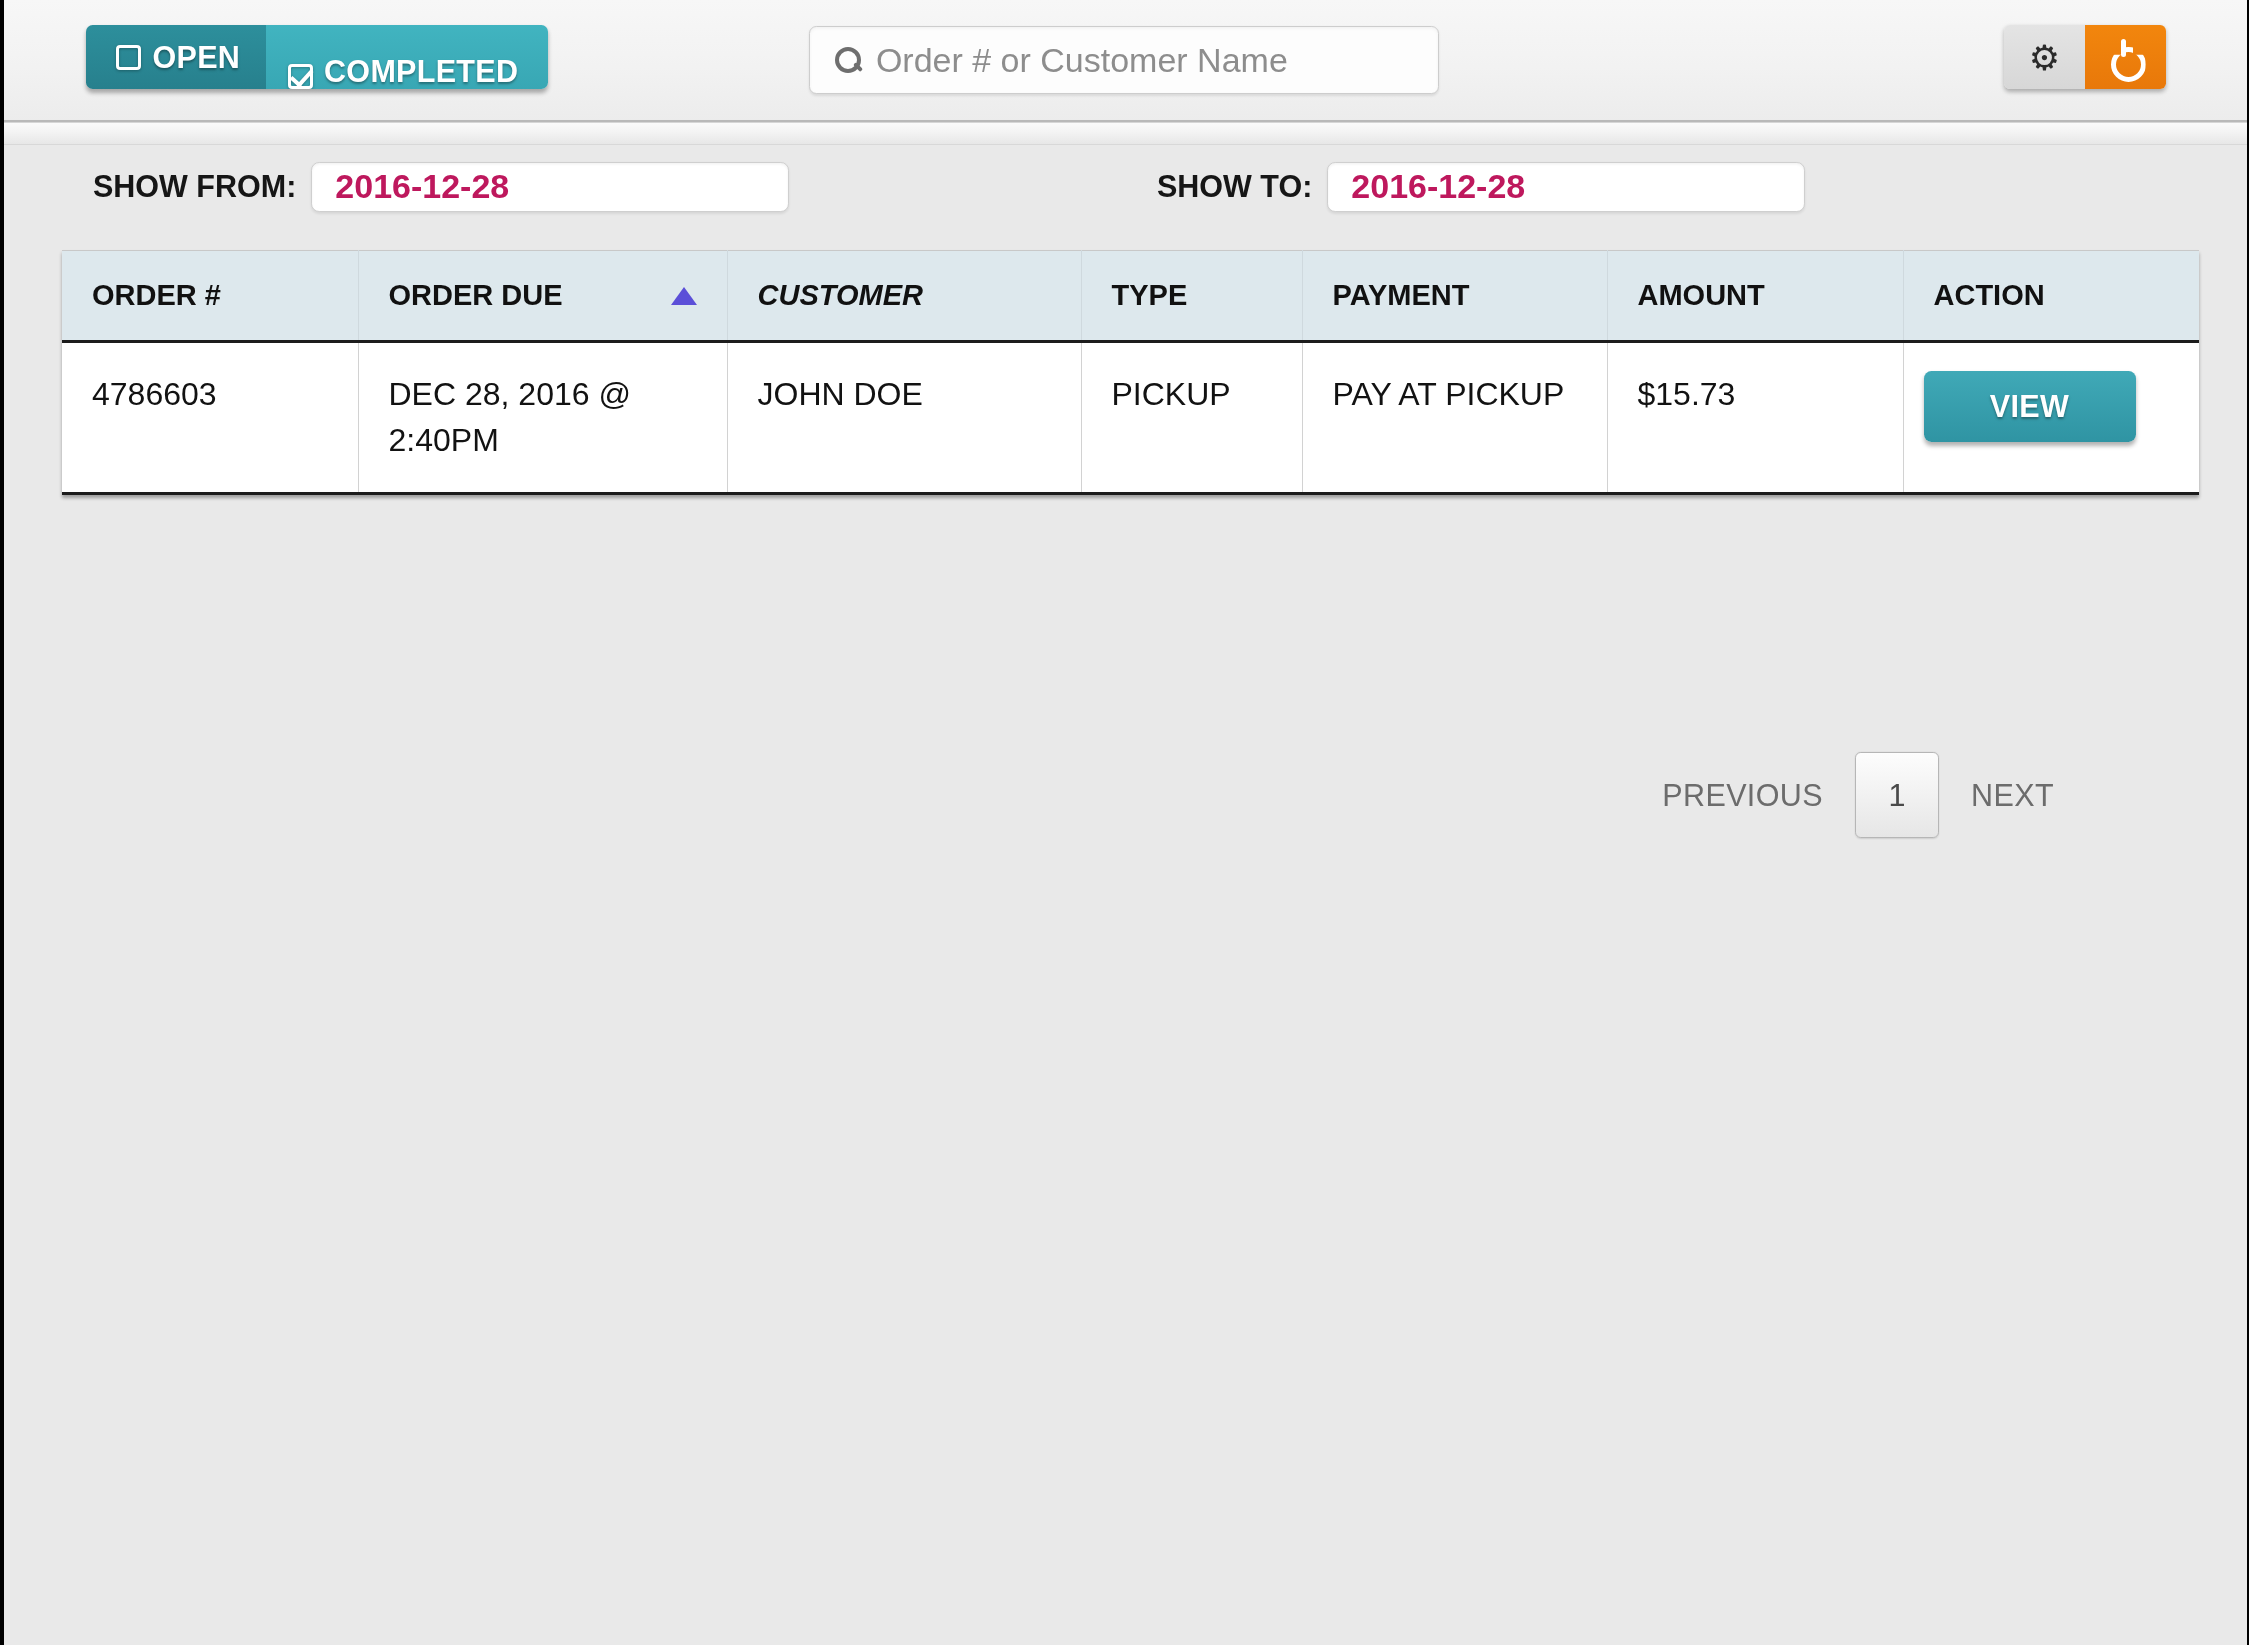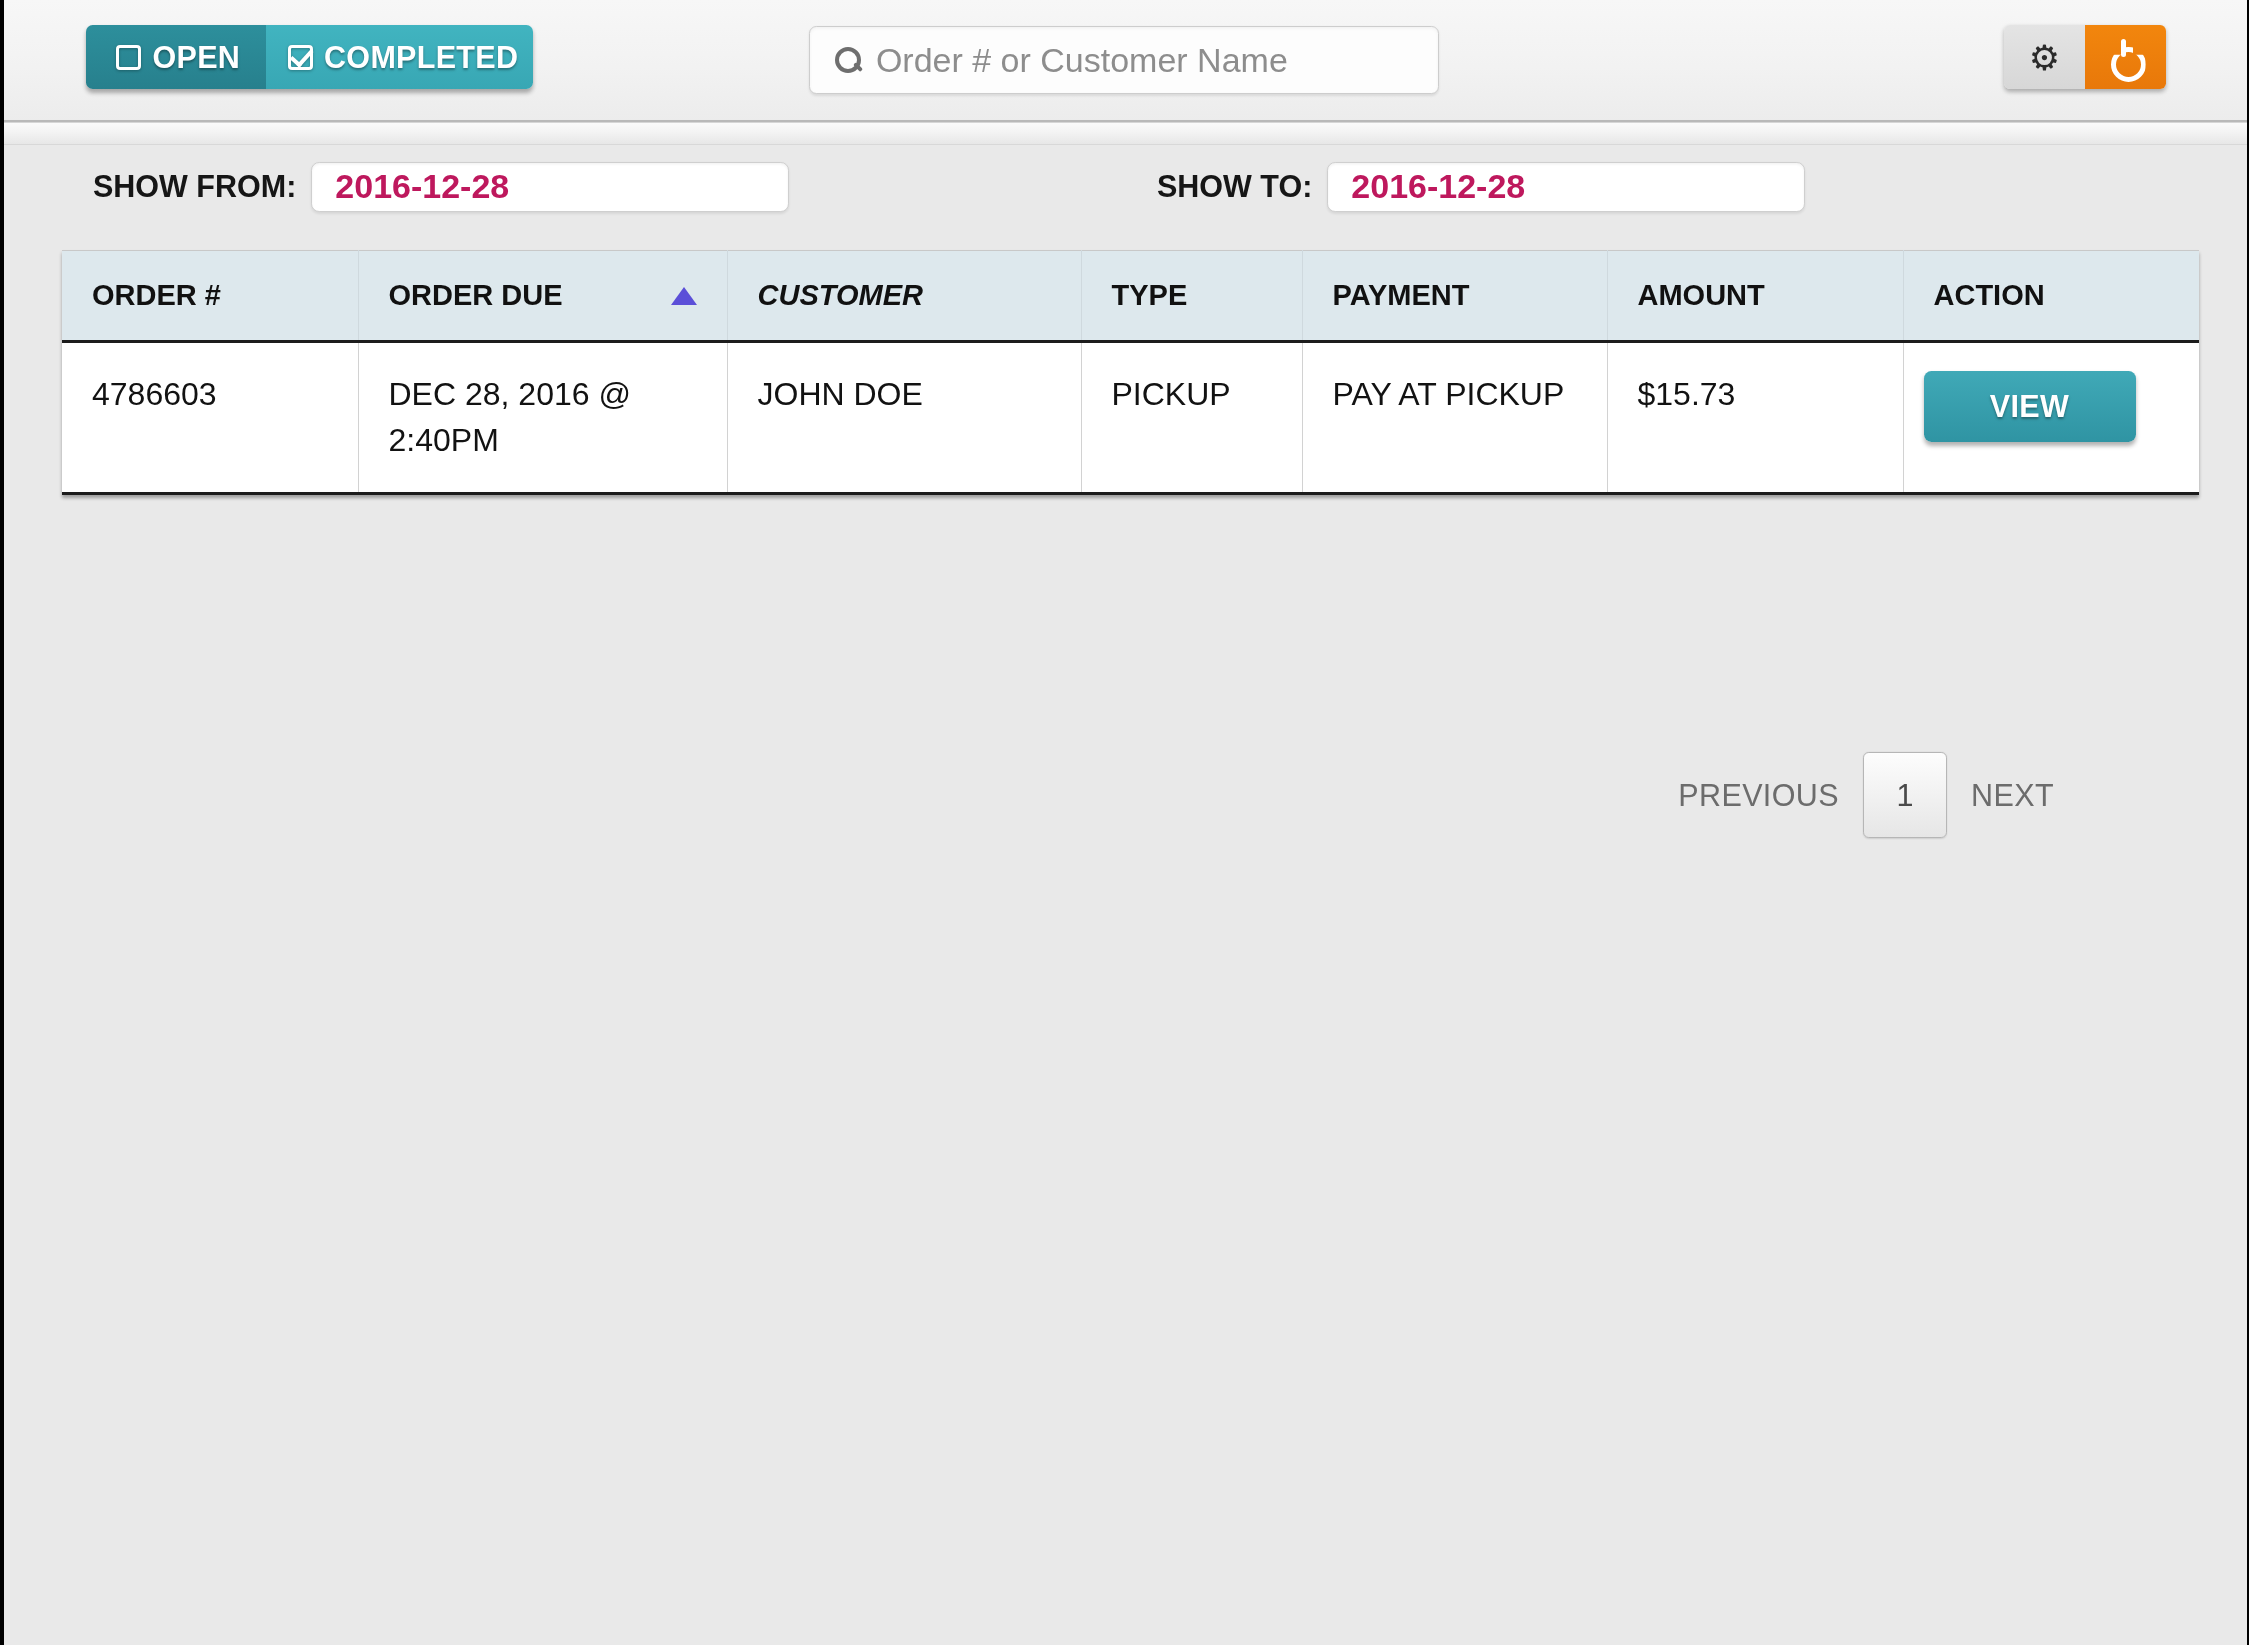--- a/index.html
+++ b/index.html
@@ -68,21 +68,22 @@
     user-select: none;
     white-space: nowrap;
   }
   .toggle-btn.open-btn {
     background: linear-gradient(180deg,#2d8f9c 0%, #27808d 100%);
     padding-left: 30px;
     padding-right: 26px;
   }
   .toggle-btn.completed-btn {
     background: linear-gradient(180deg,#41b4c0 0%, #38a7b4 100%);
-    padding-right: 15px;
+    padding-right: 30px;
+    align-items: flex-end;
   }
   .chk {
     width: 25px; height: 25px;
     border: 3.3px solid #fff;
     border-radius: 4.1px;
     position: relative;
     flex: none;
     filter: drop-shadow(0 1.6px 1.6px rgba(0,0,0,.3));
   }
   .chk.checked::after{
@@ -292,21 +293,21 @@
     user-select:none;
   }
 
   
   .pagination{
     position:absolute;
     right: 51px;
     top: 502px;
     display:flex;
     align-items:center;
-    gap: 24px;
+    gap: 32px;
   }
   .page-link{
     font-size: 30.5px;
     color: #6c6c6c;
     letter-spacing: 0.4px;
     cursor:pointer;
     user-select:none;
   }
   .page-num{
     width: 84px;

